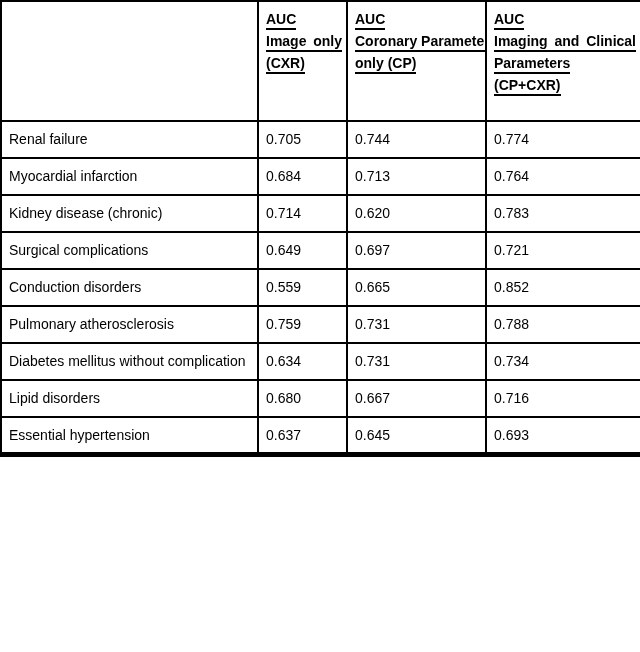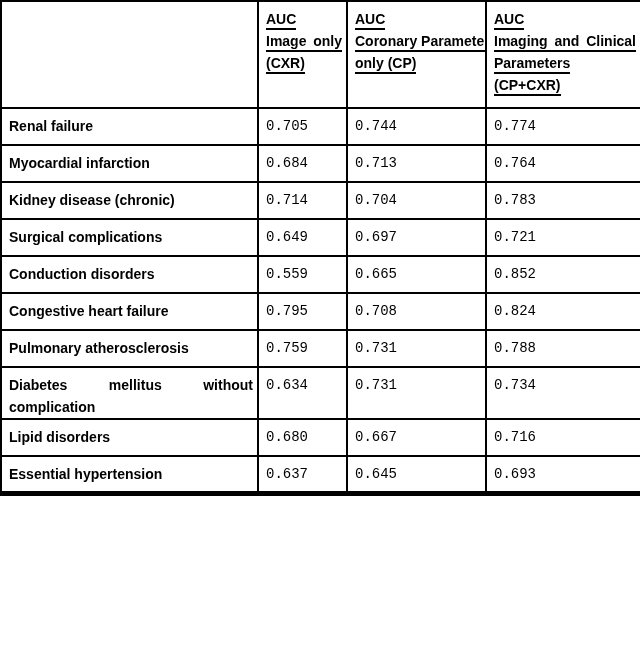--- a/index.html
+++ b/index.html
@@ -13,33 +13,33 @@
     background: #fff;
   }
   table.auc td {
     border: 2px solid #000;
     vertical-align: top;
     line-height: 22px;
     padding: 6px 4px 0 7px;
     overflow: hidden;
   }
   table.auc { border-top-width: 3px; border-bottom: 5px solid #000; }
-  tr.hrow { height: 107px; }
+  tr.hrow { height: 120px; }
   tr.r { height: 37px; }
   tbody[data-rows] tr:nth-child(12) { height: 56px; }
   td.hcell { font-weight: bold; padding-top: 5px; }
   .hline { white-space: nowrap; }
   .hline.j { text-align: justify; text-align-last: justify; }
   .u { border-bottom: 2px solid #000; padding-bottom: 1px; }
   td.cond {
-    font-weight: bold;
+    font-weight: normal;
     text-align: justify;
     padding: 7px 6px 0 7px;
   }
-  td.val { padding: 7px 4px 0 8px; font-family: Liberation Mono, monospace; }
+  td.val { padding: 7px 4px 0 8px; }
 </style>
 </head>
 <body>
 
 <table class="auc">
   <colgroup>
     <col style="width:257px">
     <col style="width:89px">
     <col style="width:139px">
     <col style="width:155px">
@@ -74,40 +74,34 @@
       </tr>
       <tr class="r">
         <td class="cond">Myocardial infarction</td>
         <td class="val">0.684</td>
         <td class="val">0.713</td>
         <td class="val">0.764</td>
       </tr>
       <tr class="r">
         <td class="cond">Kidney disease (chronic)</td>
         <td class="val">0.714</td>
-        <td class="val">0.704</td>
+        <td class="val">0.620</td>
         <td class="val">0.783</td>
       </tr>
       <tr class="r">
         <td class="cond">Surgical complications</td>
         <td class="val">0.649</td>
         <td class="val">0.697</td>
         <td class="val">0.721</td>
       </tr>
       <tr class="r">
         <td class="cond">Conduction disorders</td>
         <td class="val">0.559</td>
         <td class="val">0.665</td>
         <td class="val">0.852</td>
-      </tr>
-      <tr class="r">
-        <td class="cond">Congestive heart failure</td>
-        <td class="val">0.795</td>
-        <td class="val">0.708</td>
-        <td class="val">0.824</td>
       </tr>
       <tr class="r">
         <td class="cond">Pulmonary atherosclerosis</td>
         <td class="val">0.759</td>
         <td class="val">0.731</td>
         <td class="val">0.788</td>
       </tr>
       <tr class="r">
         <td class="cond">Diabetes mellitus without complication</td>
         <td class="val">0.634</td>

